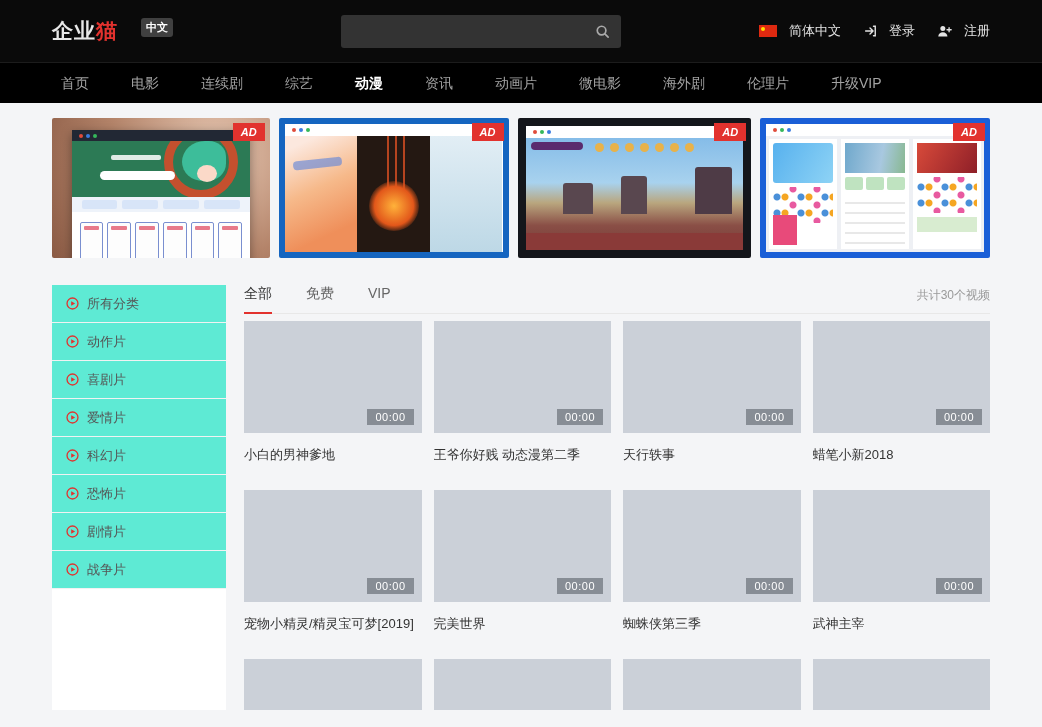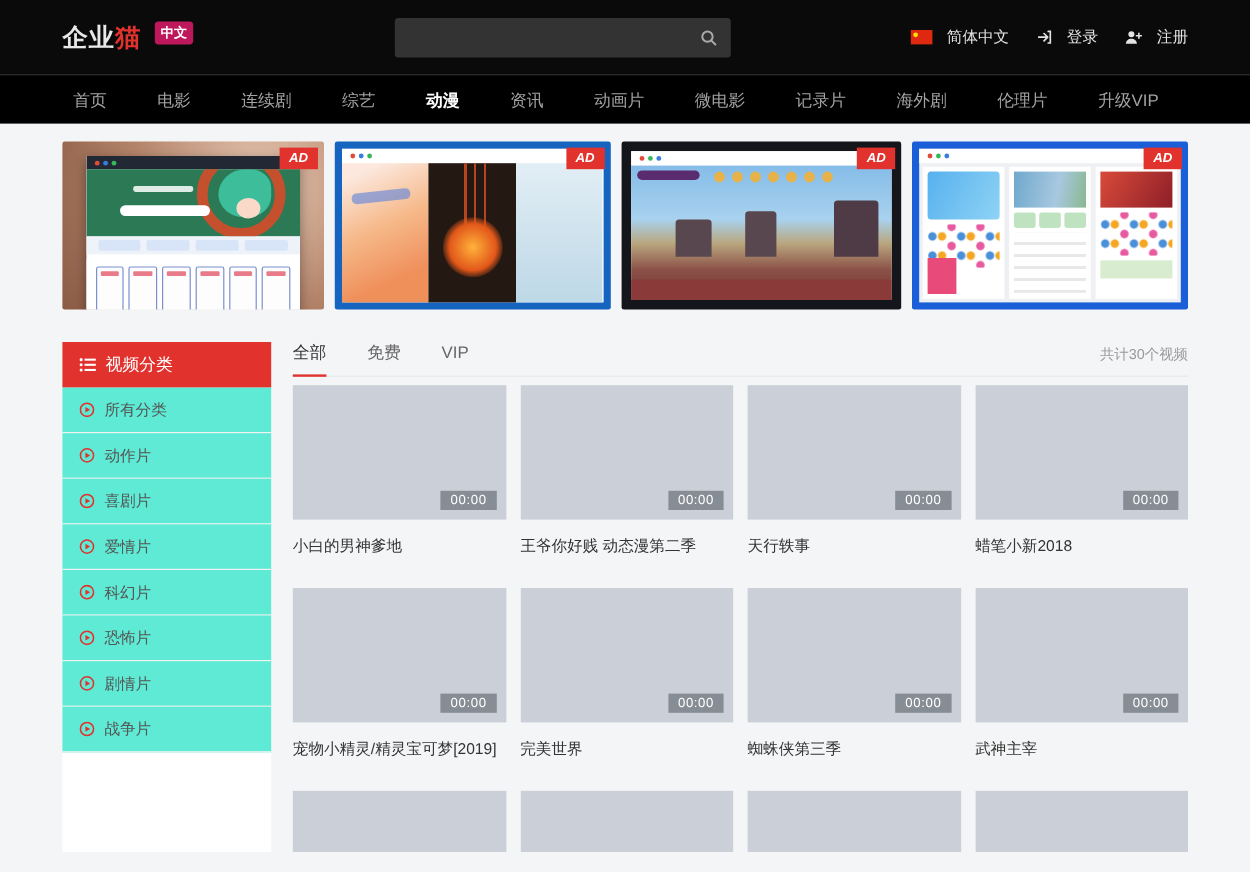--- a/index.html
+++ b/index.html
@@ -3,21 +3,21 @@
 <meta charset="utf-8">
 <style>
   * { margin:0; padding:0; box-sizing:border-box; }
   html,body { width:1042px; height:727px; overflow:hidden; background:#f4f5f7;
     font-family:"Liberation Sans","DejaVu Sans",sans-serif; }
 
   
   .top-header { height:62px; background:#0a0a0a; display:flex; align-items:center; padding:0 52px; }
   .logo { display:flex; align-items:flex-start; font-size:21px; font-weight:bold; color:#e8e8e8; letter-spacing:1px; cursor:pointer; }
   .logo .red { color:#e2322e; }
-  .logo .badge { font-size:11px; font-weight:bold; color:#fff; background:#be185d; border-radius:3px; padding:2px 5px; margin-left:11px; margin-top:1px; letter-spacing:0; }
+  .logo .badge { font-size:11px; font-weight:bold; color:#fff; background:#404040; border-radius:3px; padding:2px 5px; margin-left:23px; margin-top:1px; letter-spacing:0; }
   .search-box { width:280px; height:33px; margin-left:168px; background:#333333; border-radius:3px; display:flex; align-items:center; }
   .search-box input { flex:1; height:100%; background:transparent; border:none; outline:none; color:#ddd; font-size:13px; padding:0 10px; }
   .search-btn { width:38px; height:100%; display:flex; align-items:center; justify-content:center; cursor:pointer; }
   .header-right { margin-left:auto; display:flex; align-items:center; gap:22px; }
   .h-item { display:flex; align-items:center; gap:12px; color:#e3e3e3; font-size:13px; cursor:pointer; }
   .flag { width:18px; height:12px; background:#de2910; position:relative; display:inline-block; }
   .flag::after { content:""; position:absolute; left:2px; top:2px; width:4px; height:4px; background:#ffde00; border-radius:50%; }
 
   
   .main-nav { height:41px; background:#000; border-top:1px solid #1c1c1c; display:flex; align-items:center; padding:0 40px; }
@@ -153,21 +153,20 @@
 <nav class="main-nav">
   <div style="display:flex">
       <div class="nav-item">首页</div>
       <div class="nav-item">电影</div>
       <div class="nav-item">连续剧</div>
       <div class="nav-item">综艺</div>
       <div class="nav-item active">动漫</div>
       <div class="nav-item">资讯</div>
       <div class="nav-item">动画片</div>
       <div class="nav-item">微电影</div>
-      <div class="nav-item">记录片</div>
       <div class="nav-item">海外剧</div>
       <div class="nav-item">伦理片</div>
       <div class="nav-item">升级VIP</div>
     </div>
 </nav>
 
 <section class="banners">
 
   <div class="banner b1">
     <span class="ad-badge">AD</span>
@@ -275,31 +274,20 @@
             <div class="dots"></div>
             <div class="strip"></div>
           </div>
       </div>
     </div>
   </div>
 </section>
 
 <div class="content">
   <aside class="sidebar">
-    <div class="side-head">
-      <svg width="14" height="12" viewBox="0 0 16 14">
-          <circle cx="1.7" cy="2" r="1.5" fill="#fff"></circle>
-          <rect x="5" y="1" width="11" height="2" fill="#fff"></rect>
-          <circle cx="1.7" cy="7" r="1.5" fill="#fff"></circle>
-          <rect x="5" y="6" width="11" height="2" fill="#fff"></rect>
-          <circle cx="1.7" cy="12" r="1.5" fill="#fff"></circle>
-          <rect x="5" y="11" width="11" height="2" fill="#fff"></rect>
-        </svg>
-      <span>视频分类</span>
-    </div>
     <div>
         <div class="side-item">
           <span class="play-icon">
             <svg width="13" height="13" viewBox="0 0 14 14">
               <circle cx="7" cy="7" r="5.9" fill="none" stroke="#e2322e" stroke-width="1.4"></circle>
               <path d="M5.6 4.5L9.8 7l-4.2 2.5z" fill="#e2322e"></path>
             </svg>
           </span>
           <span>所有分类</span>
         </div>

